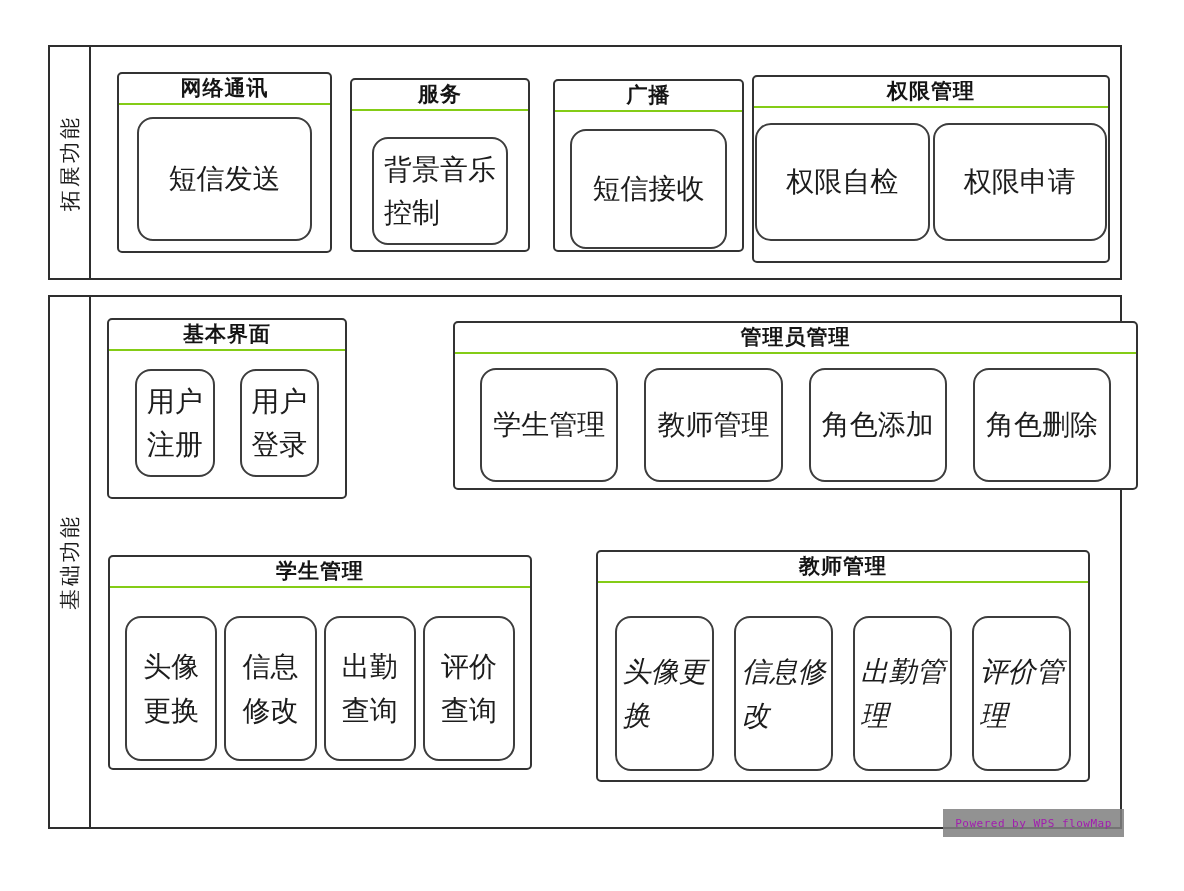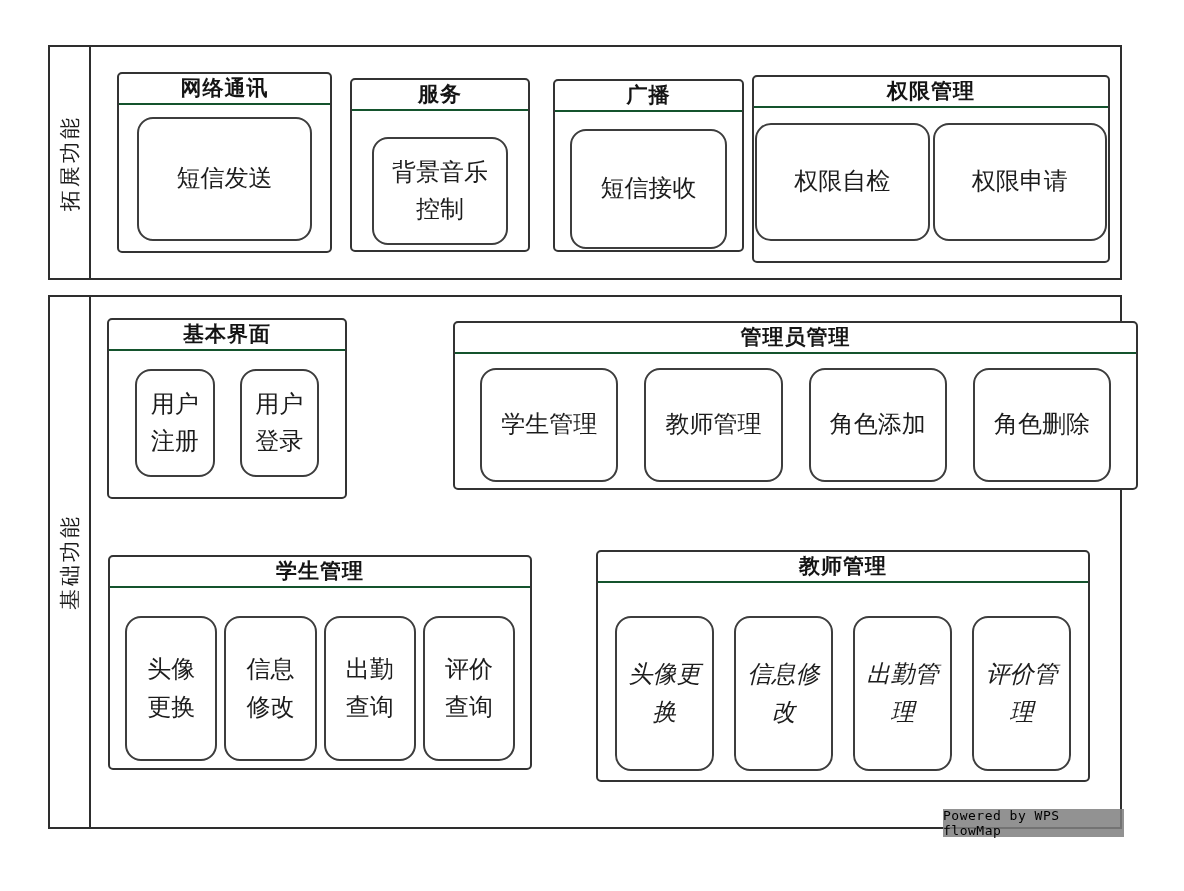--- a/index.html
+++ b/index.html
@@ -41,21 +41,21 @@
   
   .group {
     position: absolute;
     border: 2px solid #333333;
     border-radius: 5px;
     background: #ffffff;
     display: flex;
     flex-direction: column;
   }
   .group-header {
-    border-bottom: 2px solid #14532d;
+    border-bottom: 2px solid #84cc16;
     text-align: center;
     font-weight: bold;
     font-size: 21px;
     line-height: 24px;
     padding: 2px 0 3px;
     letter-spacing: 1px;
     color: #141414;
   }
   .group-body {
     flex: 1;
@@ -63,23 +63,22 @@
     flex-direction: row;
   }
   .node {
     flex: 1;
     border: 2px solid #3d3d3d;
     border-radius: 16px;
     background: #ffffff;
     display: flex;
     align-items: center;
     justify-content: center;
-    text-align: center;
     white-space: pre-line;
-    font-size: 24px;
+    font-size: 28px;
     line-height: 1.55;
     color: #1c1c1c;
   }
   
   .g-network    { left: 67px;  top: 25px; width: 215px; height: 181px; }
   .g-service    { left: 300px; top: 31px; width: 180px; height: 174px; }
   .g-broadcast  { left: 503px; top: 32px; width: 191px; height: 173px; }
   .g-permission { left: 702px; top: 28px; width: 358px; height: 188px; }
   
   .g-basicui { left: 57px;  top: 21px;  width: 240px; height: 181px; }
@@ -94,23 +93,23 @@
   .g-basicui .group-body    { padding: 18px 26px 20px; gap: 25px; }
   .g-admin .group-body      { padding: 14px 25px 6px;  gap: 26px; }
   .g-student .group-body    { padding: 28px 15px 7px;  gap: 7px; }
   .g-teacher .group-body    { padding: 33px 17px 9px;  gap: 20px; font-style: italic; }
   
   .watermark {
     position: absolute;
     left: 943px; top: 809px;
     width: 181px; height: 28px;
     background: rgba(127, 127, 127, 0.85);
-    color: #000000;
+    color: #a21caf;
     font-family: "DejaVu Sans Mono", "Liberation Mono", monospace;
-    font-size: 13px;
+    font-size: 11px;
     letter-spacing: 0.5px;
     display: flex;
     align-items: center;
     justify-content: center;
     z-index: 10;
   }
 </style>
 </head>
 <body>
 

